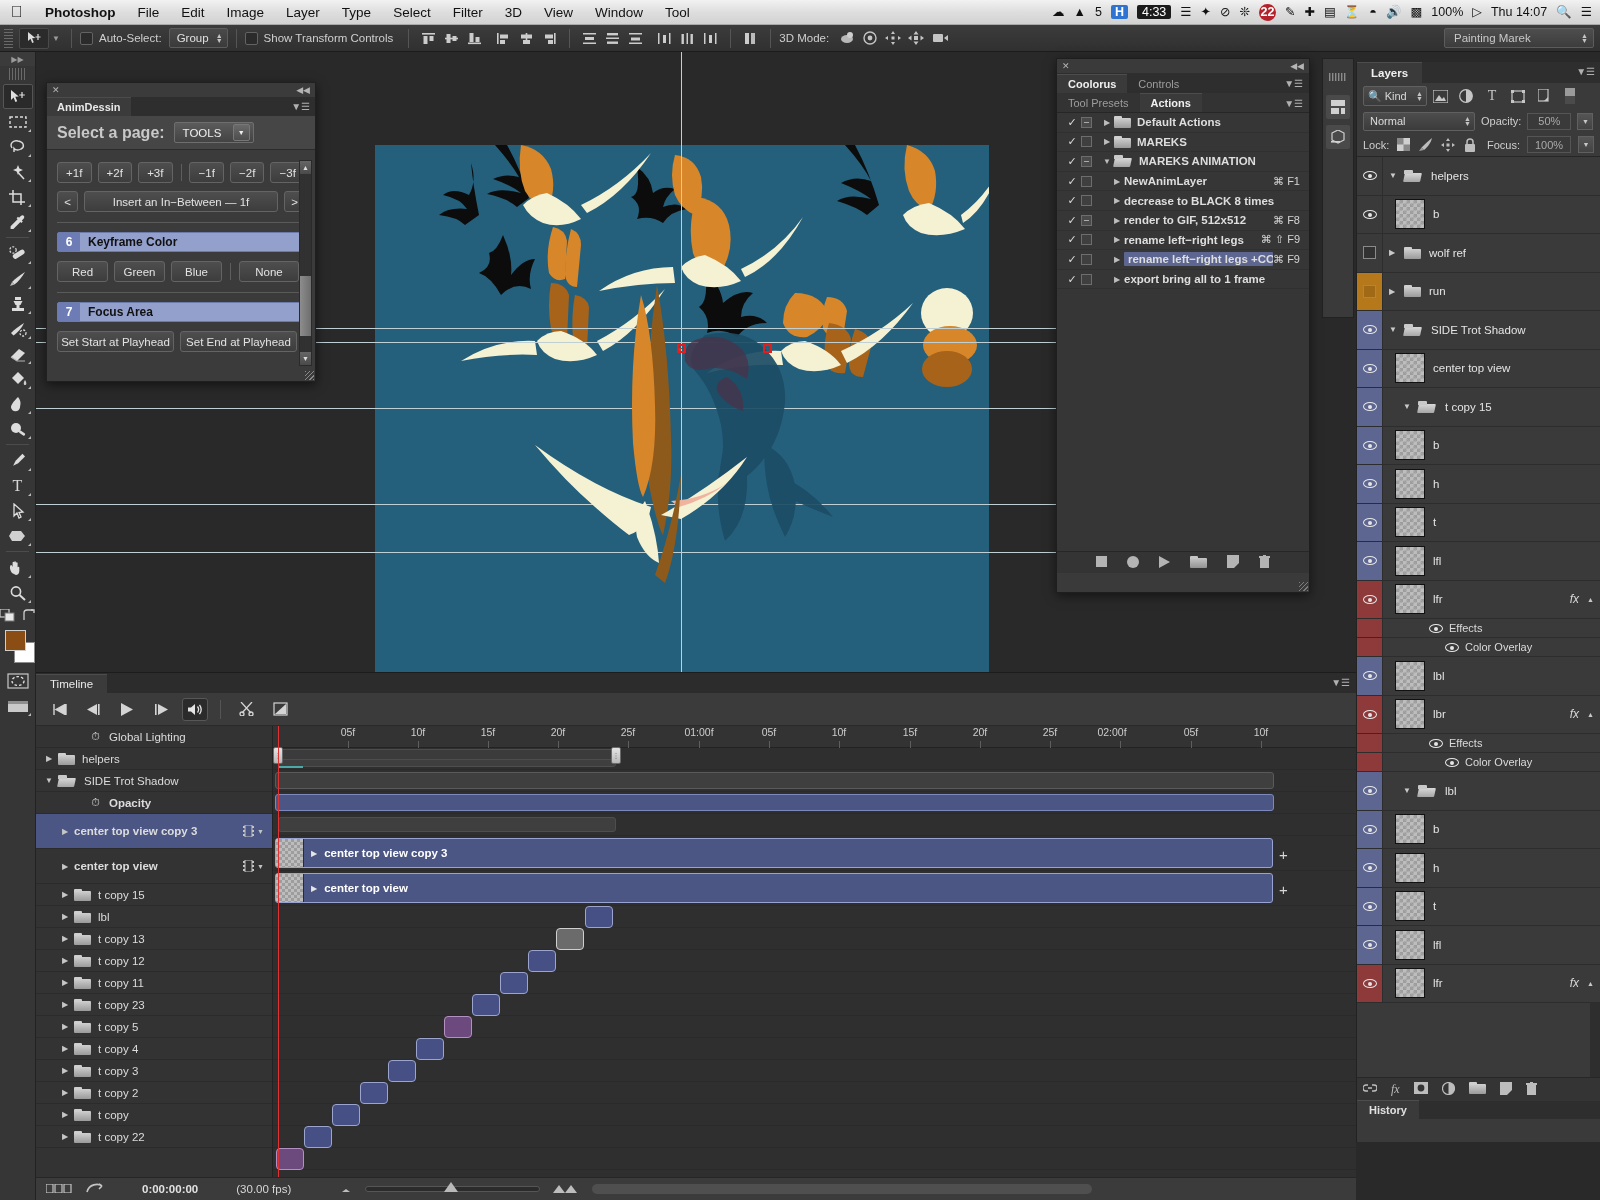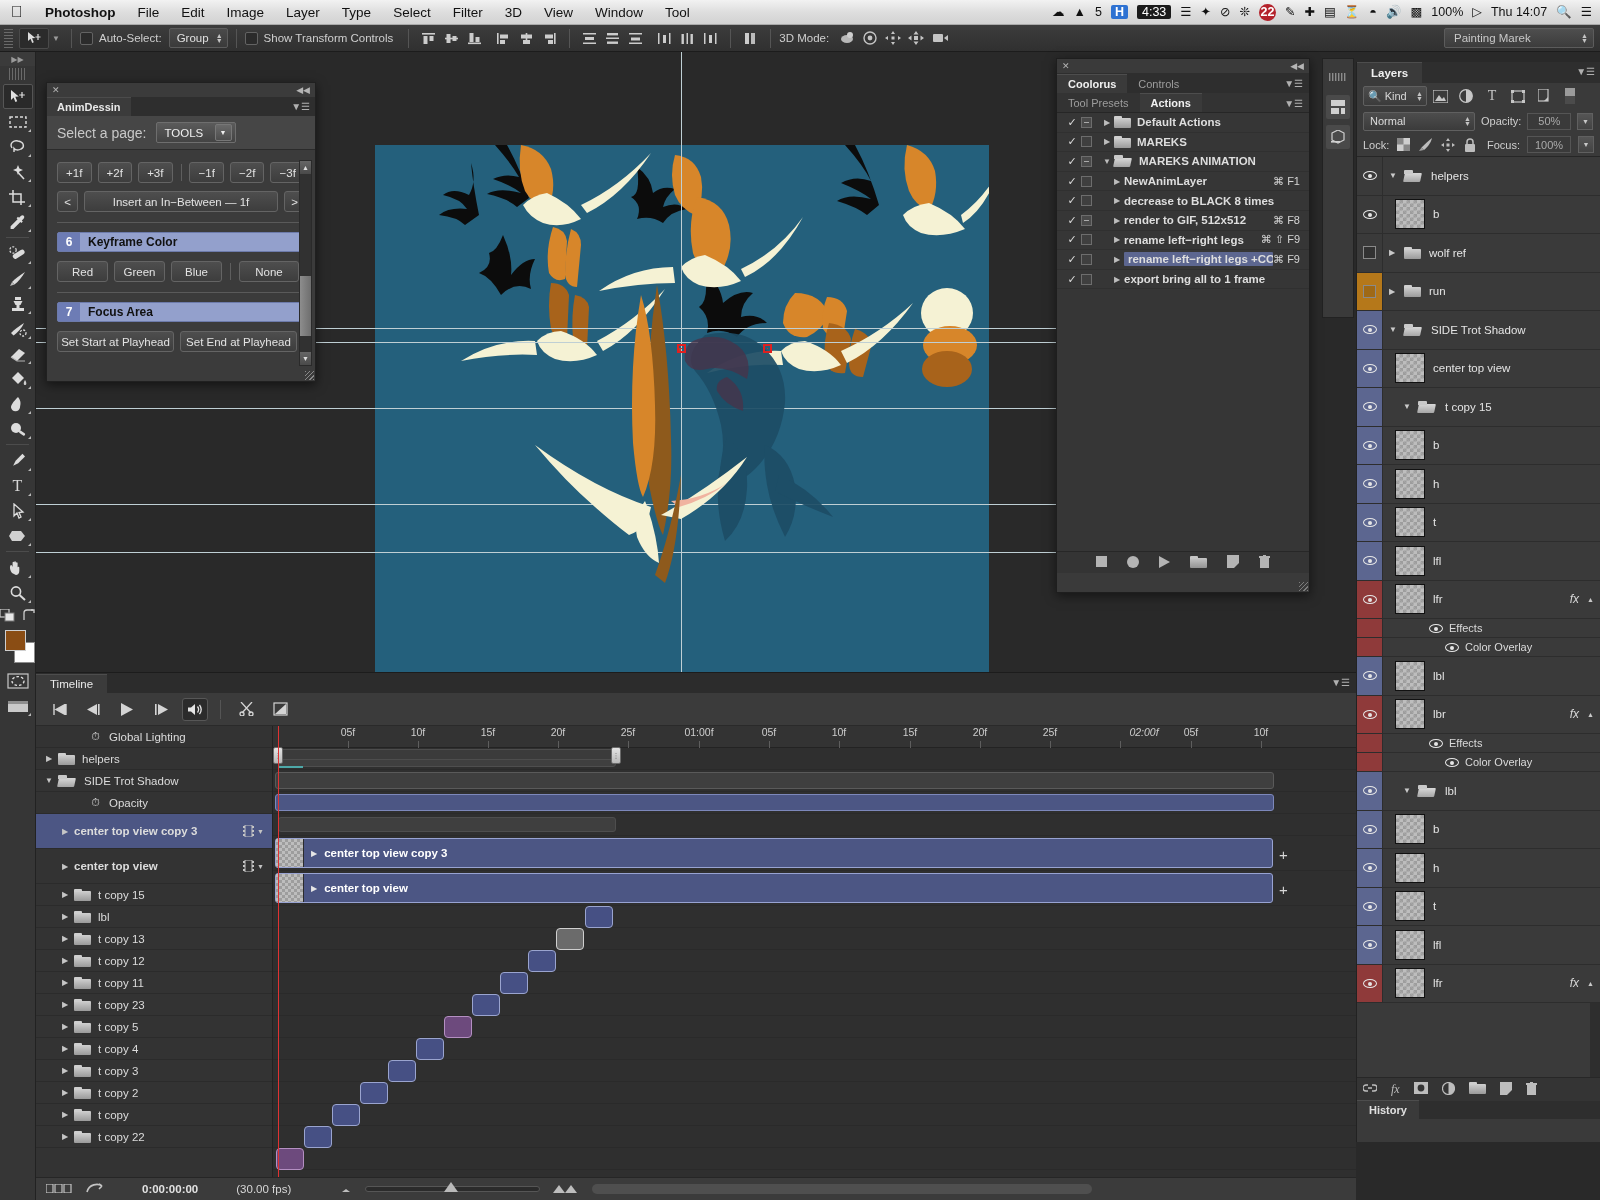--- a/index.html
+++ b/index.html
@@ -863,21 +863,21 @@
 <div id="animdessin">
   <div class="ad-top">
     <span>✕</span>
     <span>◀◀</span>
   </div>
   <div class="ad-tabs">
     <div class="ad-tab">AnimDessin</div>
     <span class="ad-menu">▼☰</span>
   </div>
   <div class="ad-row">
-    <span style="font-size:14px;">Select a page:</span>
+    <span style="font-size:16px;font-weight:bold;">Select a page:</span>
     <span class="ad-sel">
       <span>TOOLS</span>
       <span class="dd">▼</span>
     </span>
   </div>
   <div class="ad-body">
     <div class="ad-frow">
       <div class="ad-btn" style="width:38px">+1f</div>
       <div class="ad-btn" style="width:38px">+2f</div>
       <div class="ad-btn" style="width:38px">+3f</div>
@@ -1304,21 +1304,21 @@
         </div>
         <div class="tl-trow">
           <span style="width: 4px;"></span>
           <span class="tl-ind">▼</span>
           <span class="open-folder" style="margin-right: 7px;"></span>
           <span style="">SIDE Trot Shadow</span>
         </div>
         <div class="tl-trow">
           <span style="width: 52px;"></span>
           <span class="stop">⏱</span>
-          <span style="padding-left: 6px;">Opacity</span>
+          <span style="padding-left: 6px; font-weight: bold;">Opacity</span>
         </div>
         <div class="tl-trow tall sel">
           <span style="width: 20px;"></span>
           <span class="tl-ind">▶</span>
           <span style="font-weight: bold;">center top view copy 3</span>
           <span class="tl-film">
             <svg width="11" height="12">
               <rect x="2" y="0" width="7" height="12" fill="none" stroke="#c4c4c4" stroke-width="1"></rect>
               <rect x="0" y="1" width="2" height="2" fill="#c4c4c4"></rect>
               <rect x="0" y="5" width="2" height="2" fill="#c4c4c4"></rect>
@@ -1437,21 +1437,21 @@
           <span class="tick" style="left: 496px;">05f</span>
           <span class="tickline" style="left: 496px;"></span>
           <span class="tick" style="left: 566px;">10f</span>
           <span class="tickline" style="left: 566px;"></span>
           <span class="tick" style="left: 637px;">15f</span>
           <span class="tickline" style="left: 637px;"></span>
           <span class="tick" style="left: 707px;">20f</span>
           <span class="tickline" style="left: 707px;"></span>
           <span class="tick" style="left: 777px;">25f</span>
           <span class="tickline" style="left: 777px;"></span>
-          <span class="tick" style="left: 871px; font-style: italic;">02:00f</span>
+          <span class="tick" style="left: 839px;">02:00f</span>
           <span class="tickline" style="left: 847px;"></span>
           <span class="tick" style="left: 918px;">05f</span>
           <span class="tickline" style="left: 918px;"></span>
           <span class="tick" style="left: 988px;">10f</span>
           <span class="tickline" style="left: 988px;"></span>
         </div>
       <div id="tl-tracks" style="position:absolute;left:0;top:22px;right:0;bottom:0;">
           <div style="position: absolute; left: 0px; right: 0px; top: 0px; height: 22px; border-bottom: 1px solid rgb(42, 42, 42);"></div>
           <div style="position: absolute; left: 0px; right: 0px; top: 22px; height: 22px; border-bottom: 1px solid rgb(42, 42, 42);"></div>
           <div style="position: absolute; left: 0px; right: 0px; top: 44px; height: 22px; border-bottom: 1px solid rgb(42, 42, 42);"></div>

